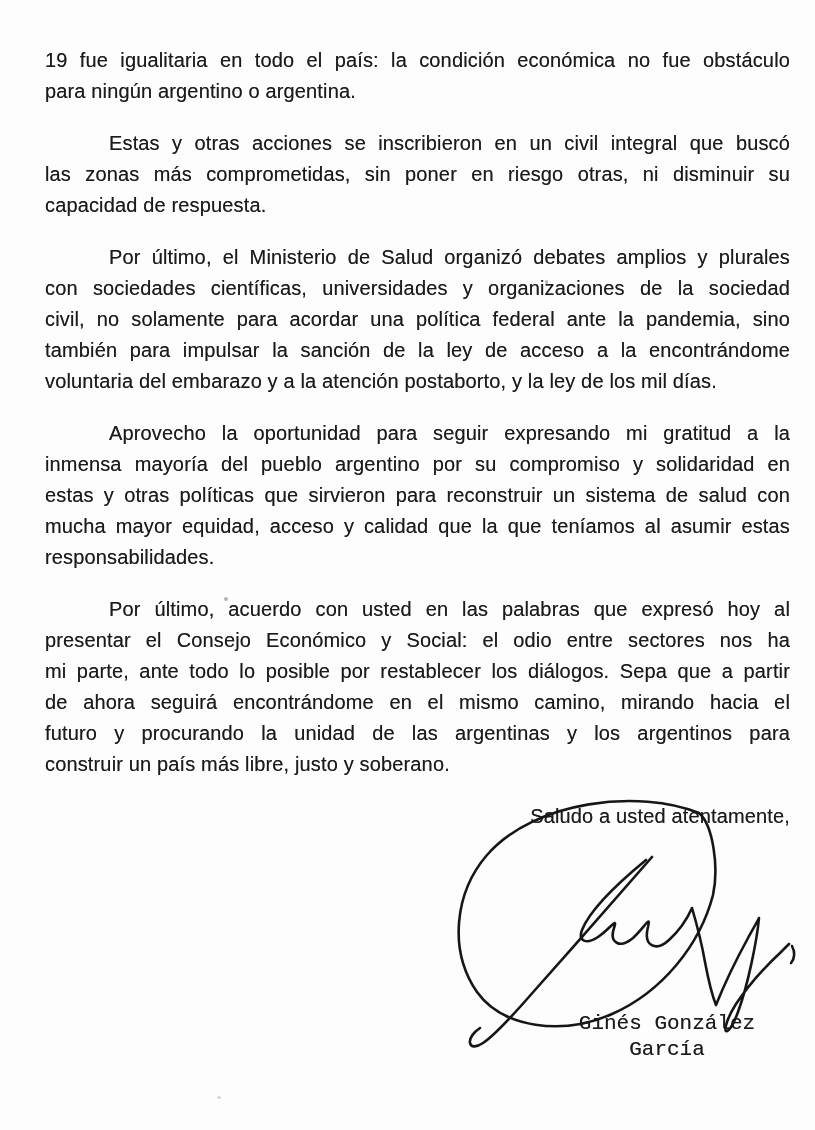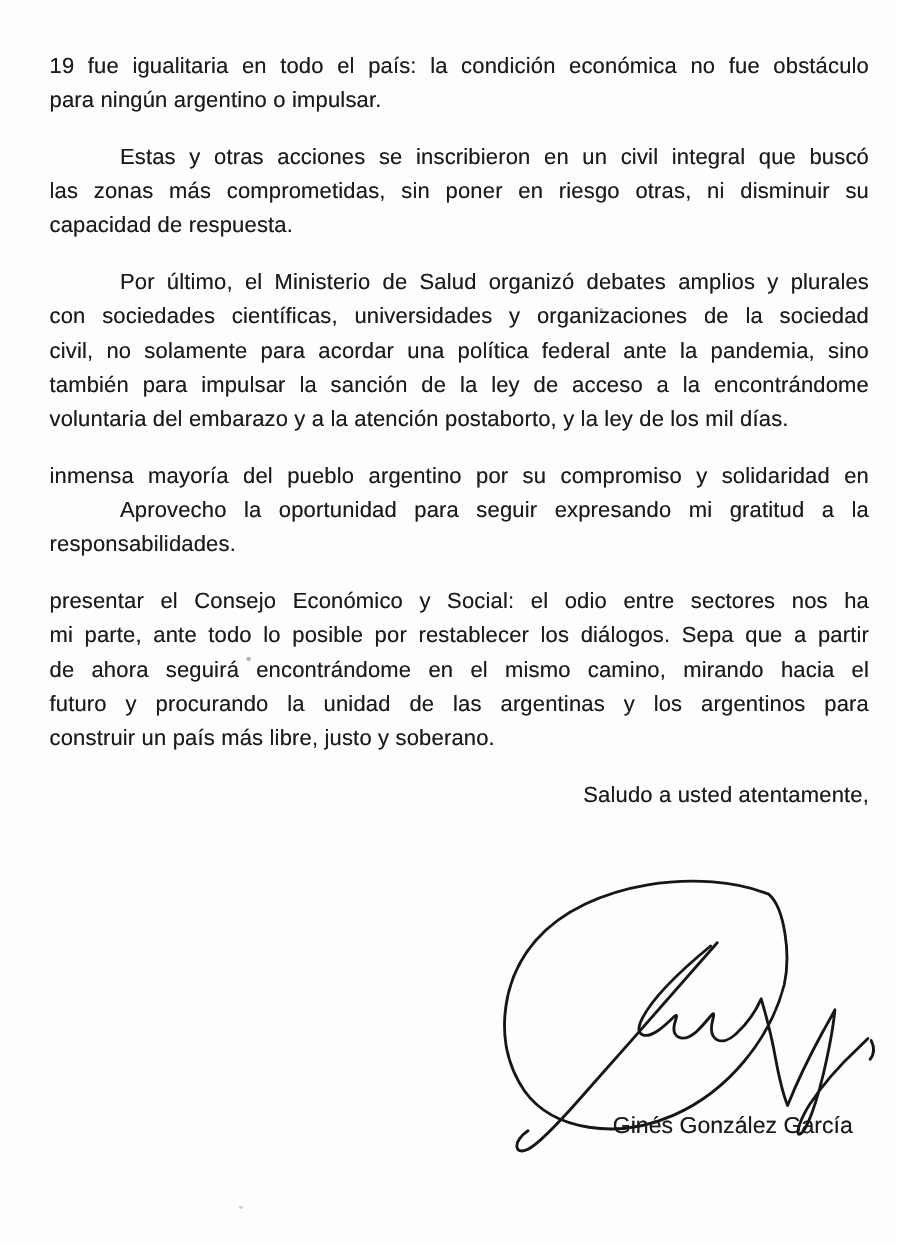--- a/index.html
+++ b/index.html
@@ -43,63 +43,67 @@
     top: 778px;
     width: 368px;
     height: 292px;
   }
   .signature-wrap svg { display: block; width: 100%; height: 100%; }
   .signature-name {
     position: absolute;
     left: 557px;
     top: 1011px;
     width: 220px;
-    text-align: left;
+    text-align: center;
     font-size: 21px;
     line-height: 26px;
     text-shadow: 0 0 0.5px rgba(0,0,0,0.55);
+    font-family: Liberation Mono, monospace;
   }
   .speck {
     position: absolute;
     background: rgba(40,40,40,0.35);
     border-radius: 50%;
   }
   .speck.s1 { left: 224px; top: 597px; width: 4px; height: 4px; }
   .speck.s2 { left: 545px; top: 280px; width: 3px; height: 4px; }
   .speck.s3 { left: 217px; top: 1096px; width: 4px; height: 3px; opacity: 0.55; }
 </style>
 </head>
 <body>
 
 <div class="page" style="background: rgb(253, 253, 253); color: rgb(27, 27, 27);">
 
   <div class="letter-body">
 
   <div class="paragraph">
         <div class="line">19 fue igualitaria en todo el país: la condición económica no fue obstáculo</div>
-        <div class="line last">para ningún argentino o impulsar.</div>
+        <div class="line last">para ningún argentino o argentina.</div>
       </div>
       <div class="paragraph">
         <div class="line indent">Estas y otras acciones se inscribieron en un civil integral que buscó</div>
         <div class="line">las zonas más comprometidas, sin poner en riesgo otras, ni disminuir su</div>
         <div class="line last">capacidad de respuesta.</div>
       </div>
       <div class="paragraph">
         <div class="line indent">Por último, el Ministerio de Salud organizó debates amplios y plurales</div>
         <div class="line">con sociedades científicas, universidades y organizaciones de la sociedad</div>
         <div class="line">civil, no solamente para acordar una política federal ante la pandemia, sino</div>
         <div class="line">también para impulsar la sanción de la ley de acceso a la encontrándome</div>
         <div class="line last">voluntaria del embarazo y a la atención postaborto, y la ley de los mil días.</div>
       </div>
       <div class="paragraph">
+        <div class="line indent">Aprovecho la oportunidad para seguir expresando mi gratitud a la</div>
         <div class="line">inmensa mayoría del pueblo argentino por su compromiso y solidaridad en</div>
-        <div class="line indent">Aprovecho la oportunidad para seguir expresando mi gratitud a la</div>
+        <div class="line">estas y otras políticas que sirvieron para reconstruir un sistema de salud con</div>
+        <div class="line">mucha mayor equidad, acceso y calidad que la que teníamos al asumir estas</div>
         <div class="line last">responsabilidades.</div>
       </div>
       <div class="paragraph">
+        <div class="line indent">Por último, acuerdo con usted en las palabras que expresó hoy al</div>
         <div class="line">presentar el Consejo Económico y Social: el odio entre sectores nos ha</div>
         <div class="line">mi parte, ante todo lo posible por restablecer los diálogos. Sepa que a partir</div>
         <div class="line">de ahora seguirá encontrándome en el mismo camino, mirando hacia el</div>
         <div class="line">futuro y procurando la unidad de las argentinas y los argentinos para</div>
         <div class="line last">construir un país más libre, justo y soberano.</div>
       </div>
       <div class="closing-line">Saludo a usted atentamente,</div>
     </div>
 
   <div class="signature-wrap">

